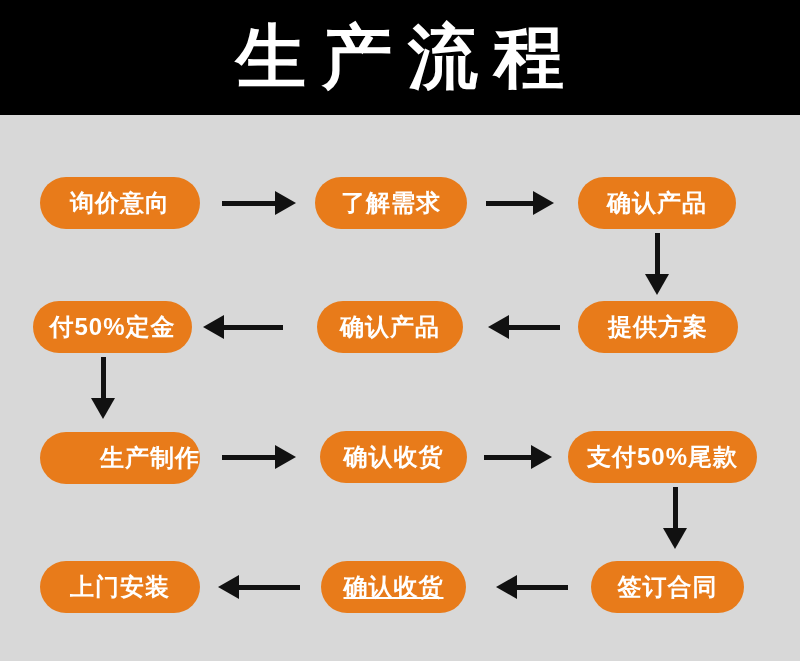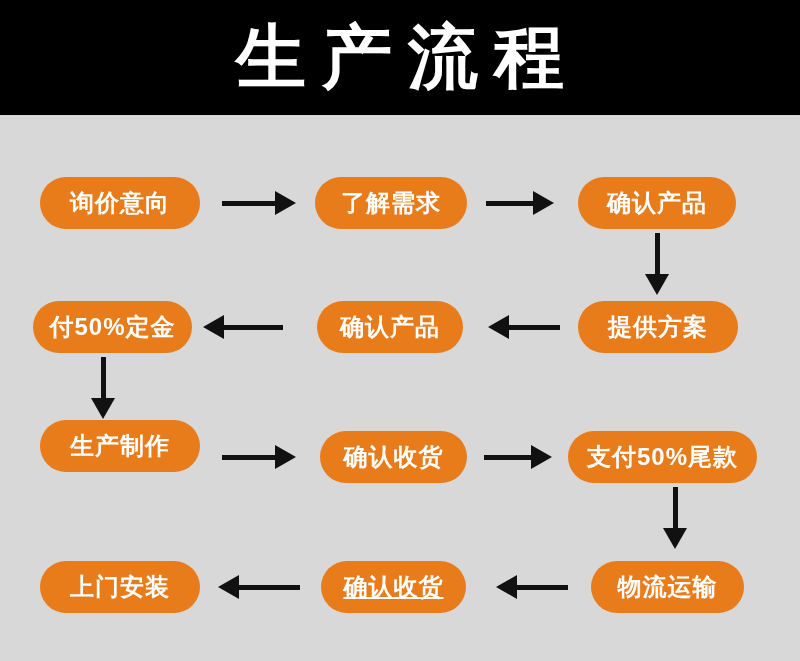--- a/index.html
+++ b/index.html
@@ -98,38 +98,38 @@
       <div class="head-left"></div>
       <div class="shaft"></div>
     </div>
   <div class="node" style="left:33px;  top:301px; width:159px;">付50%定金</div>
 
   <div class="varrow" style="left:90px; top:357px; height:62px;">
       <div class="shaft"></div>
       <div class="head-down"></div>
     </div>
 
-  <div class="node" style="left:40px;  top:420px; width:160px;">生产制作</div>
+  <div class="node" style="left:40px;  top:432px; width:160px;text-align:right;">生产制作</div>
   <div class="harrow" style="left:222px; top:444px; width:74px;">
       <div class="shaft"></div>
       <div class="head-right"></div>
     </div>
   <div class="node" style="left:320px; top:431px; width:147px;">确认收货</div>
   <div class="harrow" style="left:484px; top:444px; width:68px;">
       <div class="shaft"></div>
       <div class="head-right"></div>
     </div>
   <div class="node" style="left:568px; top:431px; width:189px;">支付50%尾款</div>
 
   <div class="varrow" style="left:662px; top:487px; height:62px;">
       <div class="shaft"></div>
       <div class="head-down"></div>
     </div>
 
-  <div class="node" style="left:591px; top:561px; width:153px;">物流运输</div>
+  <div class="node" style="left:591px; top:561px; width:153px;">签订合同</div>
   <div class="harrow" style="left:496px; top:574px; width:72px;">
       <div class="head-left"></div>
       <div class="shaft"></div>
     </div>
   <div class="node" style="left:321px; top:561px; width:145px;text-decoration:underline;">确认收货</div>
   <div class="harrow" style="left:218px; top:574px; width:82px;">
       <div class="head-left"></div>
       <div class="shaft"></div>
     </div>
   <div class="node" style="left:40px;  top:561px; width:160px;">上门安装</div>

